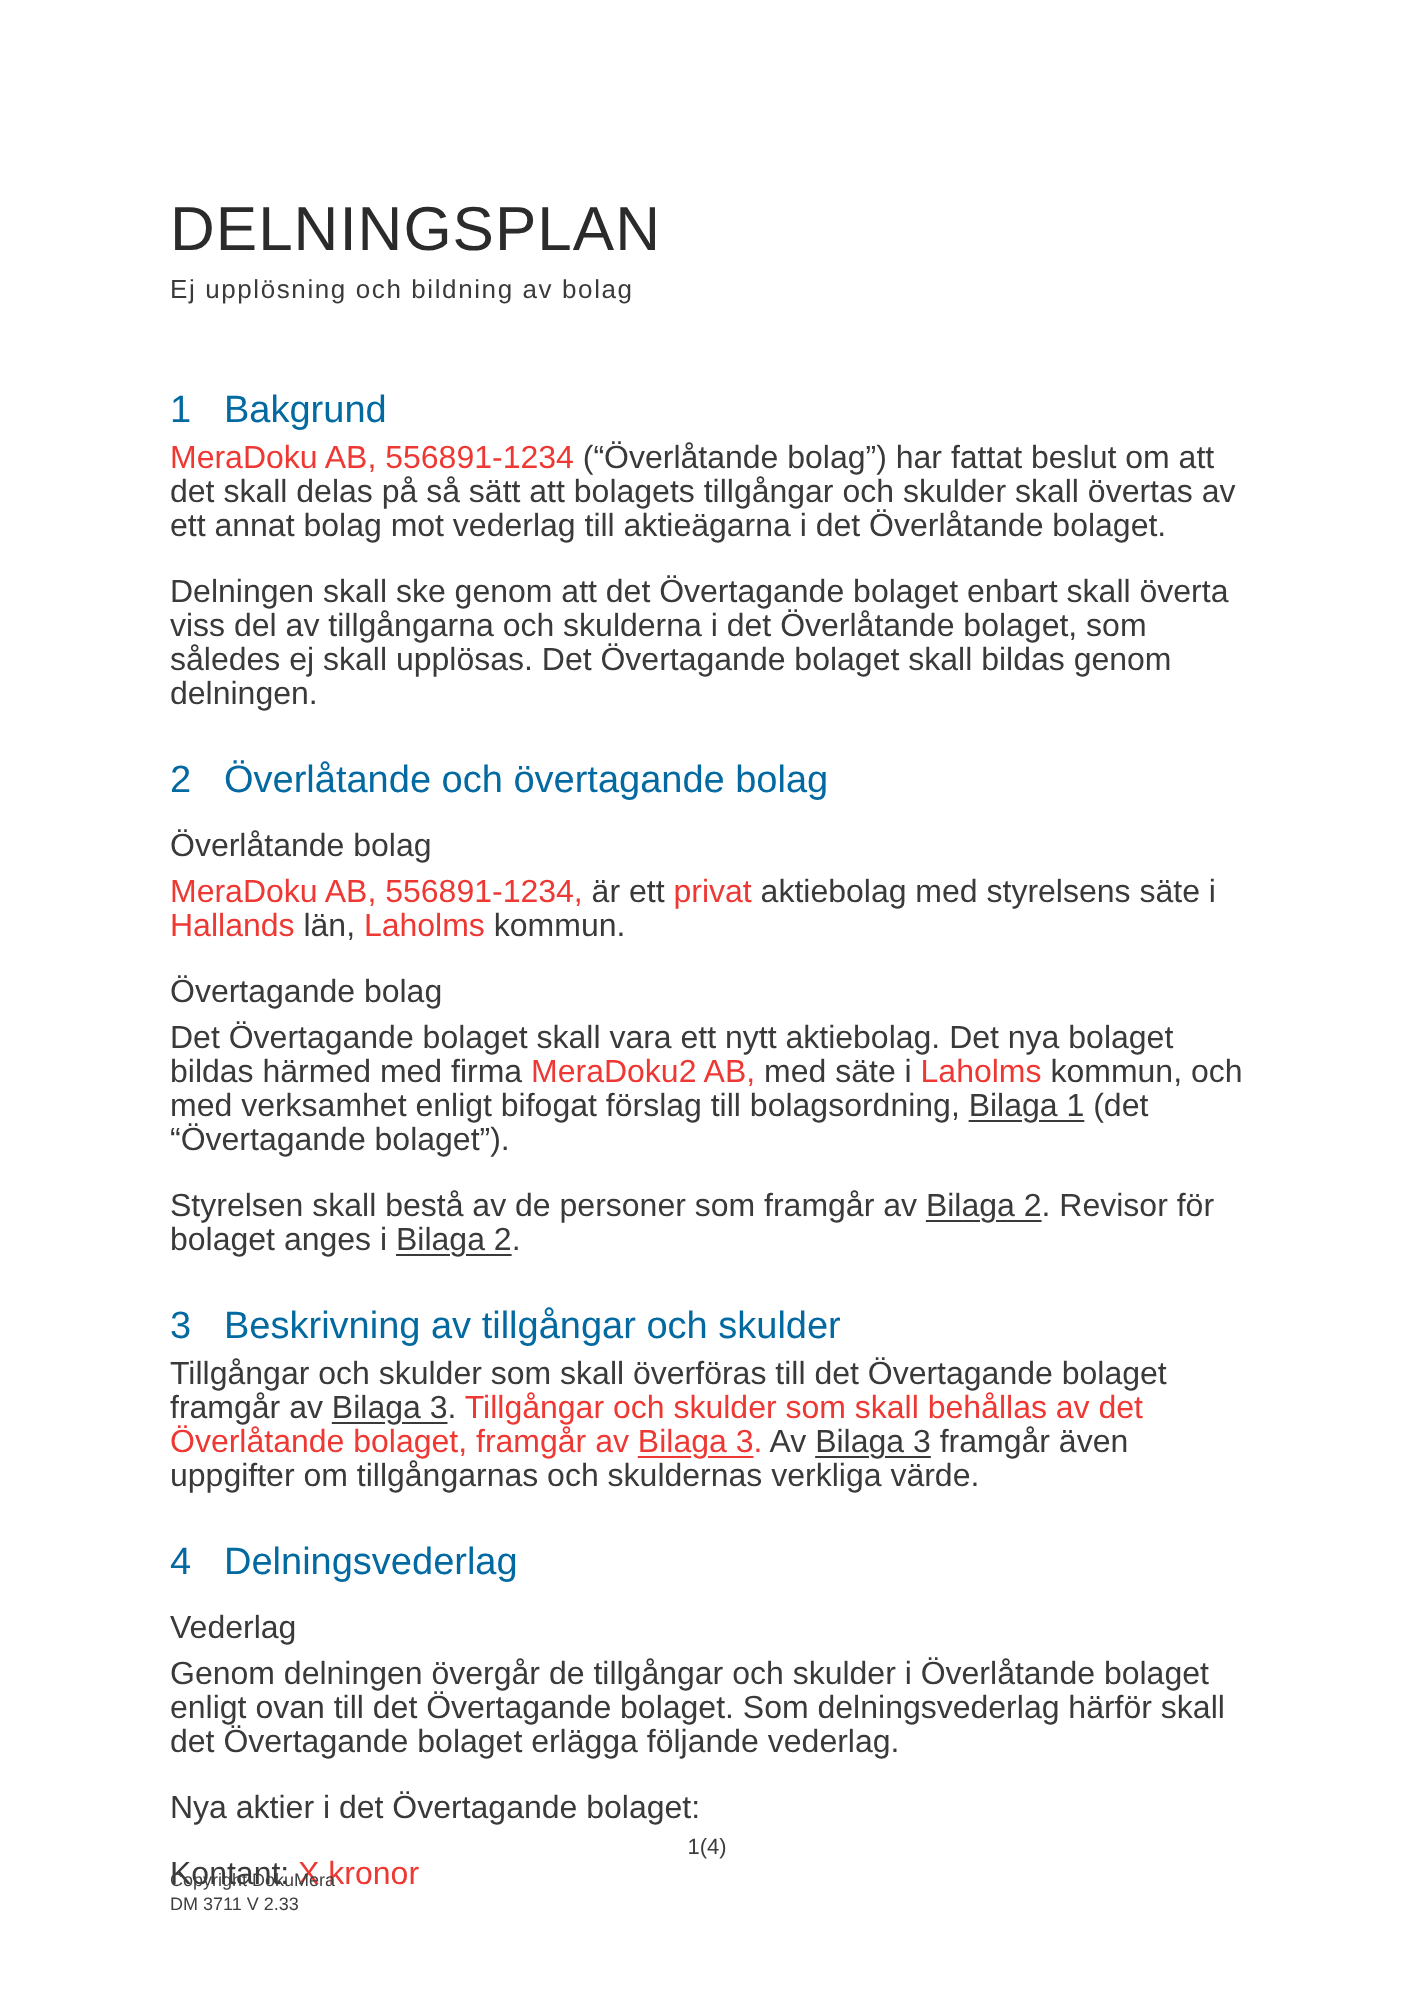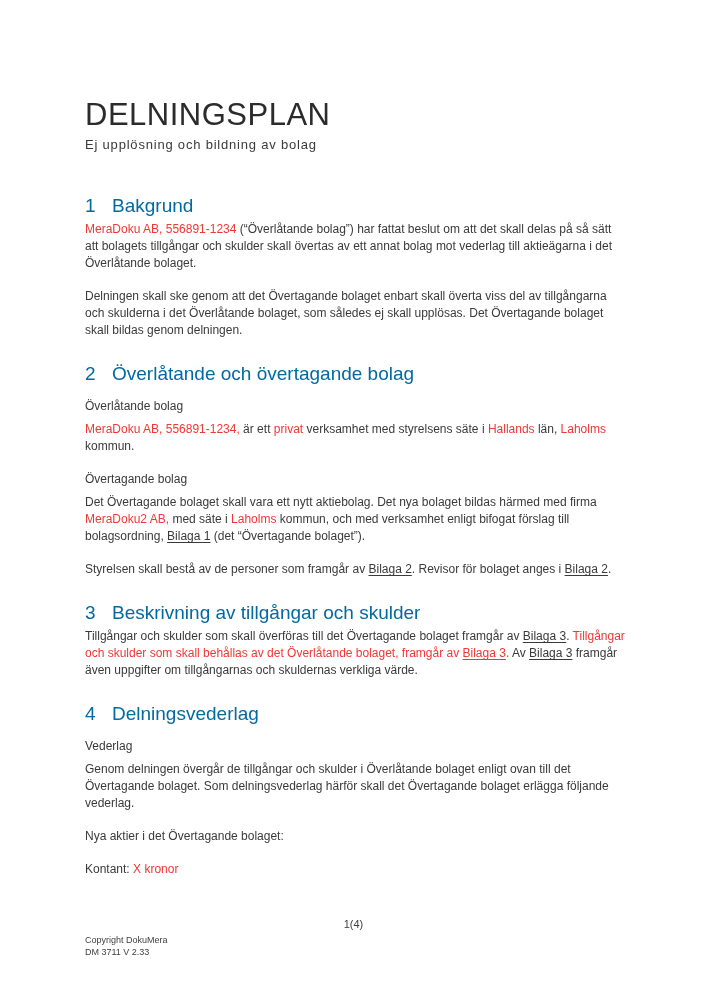--- a/index.html
+++ b/index.html
@@ -26,21 +26,21 @@
   }
   h2.section-heading {
     margin:26px 0 7px 0;
     font-size:19px; font-weight:400; color:#0369a1; line-height:17px;
   }
   h2.section-heading .num {
     display:inline-block; width:27px;
   }
   p {
     margin:16px 0 0 0;
-    font-size:12px; line-height:17px; color:#3a3a3a;
+    font-size:16px; line-height:17px; color:#3a3a3a;
   }
   p.after-heading { margin-top:0; }
   p.label { margin-top:16px; margin-bottom:-10px; }
   .red { color:var(--red, #ed3833); }
   .u { text-decoration:underline; text-underline-offset:2px; }
   .page-number {
     position:absolute; left:0; top:918px; width:707px;
     text-align:center; font-size:11px; color:#3d3d3d;
   }
   .copyright {
@@ -59,21 +59,21 @@
 
     <section>
       <h2 class="section-heading"><span class="num">1</span><span>Bakgrund</span></h2>
       <p class="after-heading"><span class="red">MeraDoku AB, 556891-1234</span><span> (“Överlåtande bolag”) har fattat beslut om att det skall delas på så sätt att bolagets tillgångar och skulder skall övertas av ett annat bolag mot vederlag till aktieägarna i det Överlåtande bolaget.</span></p>
       <p><span>Delningen skall ske genom att det Övertagande bolaget enbart skall överta viss del av tillgångarna och skulderna i det Överlåtande bolaget, som således ej skall upplösas. Det Övertagande bolaget skall bildas genom delningen.</span></p>
     </section>
 
     <section>
       <h2 class="section-heading"><span class="num">2</span><span>Överlåtande och övertagande bolag</span></h2>
       <p class="label"><span>Överlåtande bolag</span></p>
-      <p><span class="red">MeraDoku AB, 556891-1234,</span><span> är ett </span><span class="red">privat</span><span> verksamhet med styrelsens säte i </span><span class="red">Hallands</span><span> län, </span><span class="red">Laholms</span><span> kommun.</span></p>
+      <p><span class="red">MeraDoku AB, 556891-1234,</span><span> är ett </span><span class="red">privat</span><span> aktiebolag med styrelsens säte i </span><span class="red">Hallands</span><span> län, </span><span class="red">Laholms</span><span> kommun.</span></p>
       <p class="label"><span>Övertagande bolag</span></p>
       <p><span>Det Övertagande bolaget skall vara ett nytt aktiebolag. Det nya bolaget bildas härmed med firma </span><span class="red">MeraDoku2 AB,</span><span> med säte i </span><span class="red">Laholms</span><span> kommun, och med verksamhet enligt bifogat förslag till bolagsordning, </span><span class="u">Bilaga 1</span><span> (det “Övertagande bolaget”).</span></p>
       <p><span>Styrelsen skall bestå av de personer som framgår av </span><span class="u">Bilaga 2</span><span>. Revisor för bolaget anges i </span><span class="u">Bilaga 2</span><span>.</span></p>
     </section>
 
     <section>
       <h2 class="section-heading"><span class="num">3</span><span>Beskrivning av tillgångar och skulder</span></h2>
       <p class="after-heading"><span>Tillgångar och skulder som skall överföras till det Övertagande bolaget framgår av </span><span class="u">Bilaga 3</span><span>. </span><span class="red">Tillgångar och skulder som skall behållas av det Överlåtande bolaget, framgår av </span><span class="red u">Bilaga 3</span><span class="red">.</span><span> Av </span><span class="u">Bilaga 3</span><span> framgår även uppgifter om tillgångarnas och skuldernas verkliga värde.</span></p>
     </section>
 

